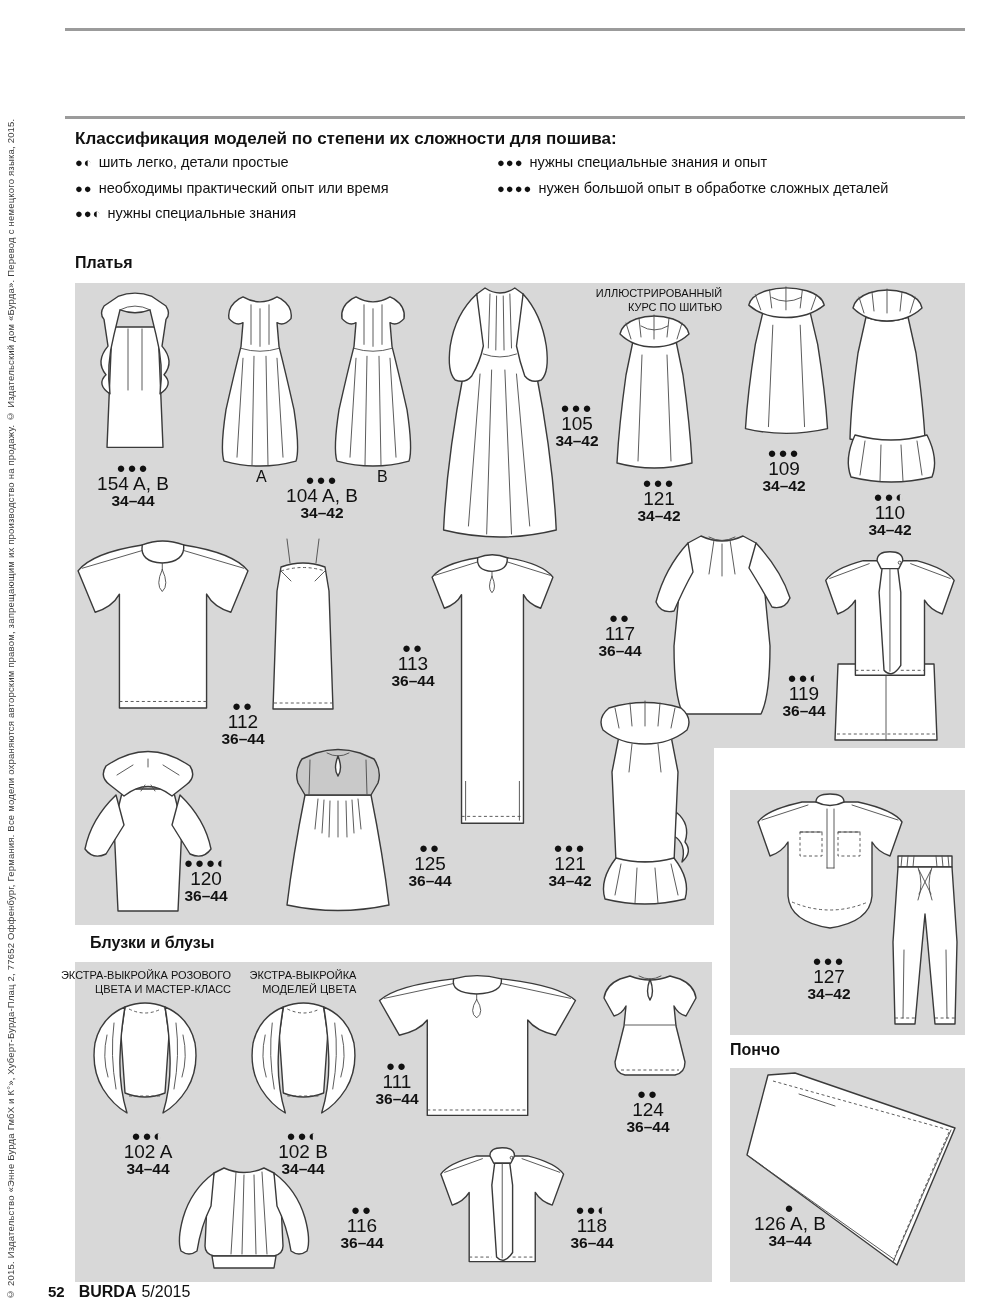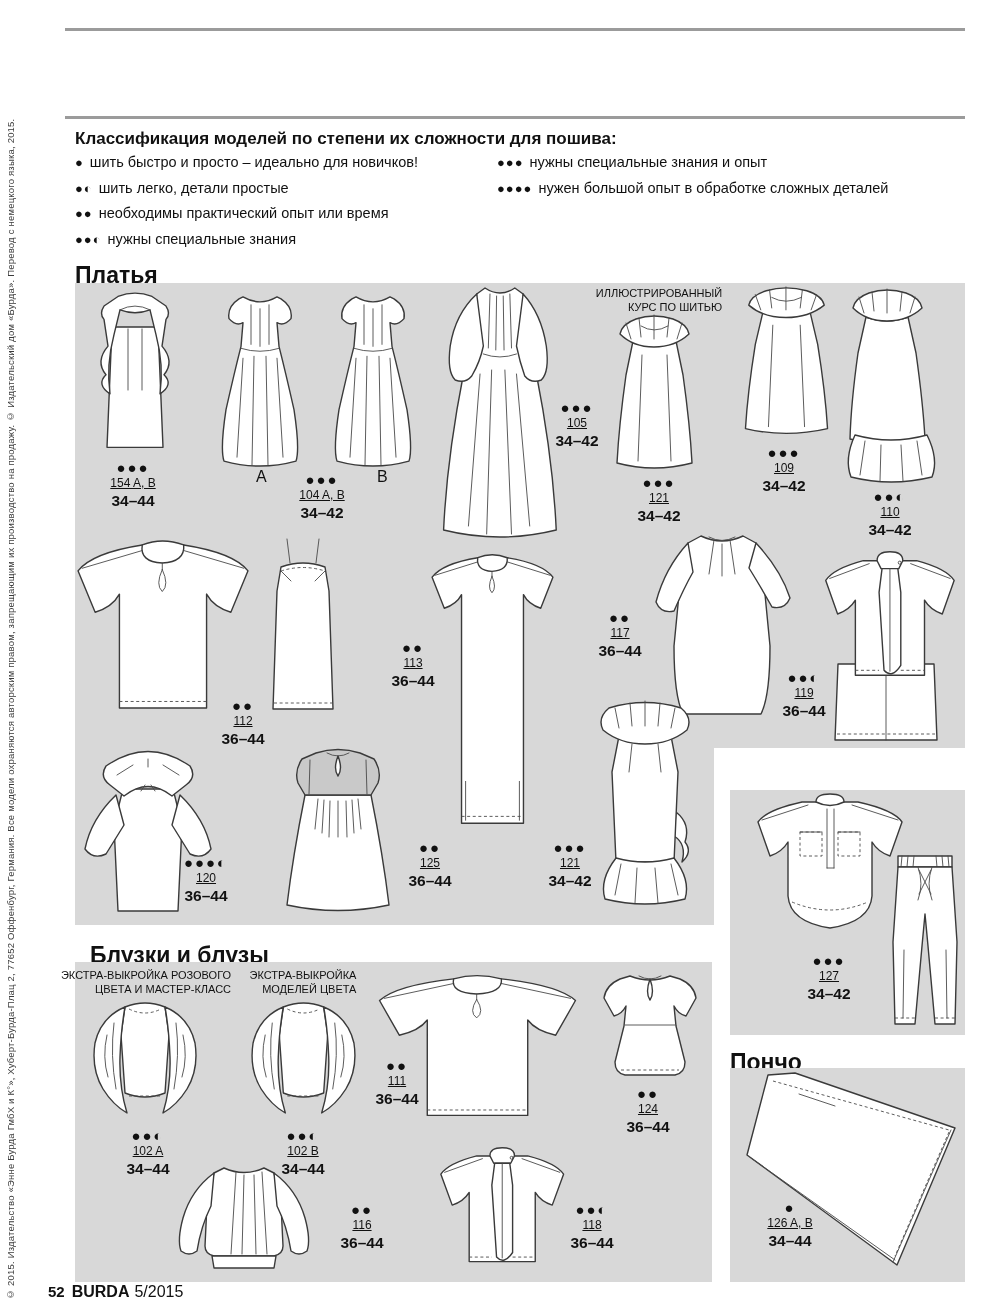--- a/index.html
+++ b/index.html
@@ -7,30 +7,30 @@
   body { font-family:"Liberation Sans", sans-serif; color:#111; position:relative; }
   .page { position:absolute; inset:0; overflow:hidden; background:#fff; }
   .abs { position:absolute; }
   .panel { position:absolute; background:#d8d8d8; }
   .rule { position:absolute; left:65px; width:900px; height:3px; background:#9b9b9b; }
   .title-wrap { position:absolute; left:65px; top:26px; width:900px; text-align:center; }
   .title-in { display:inline-block; font-size:94px; line-height:88px; font-weight:bold; color:#8a8a8a; letter-spacing:-2px; transform:scaleX(.78); transform-origin:50% 50%; white-space:nowrap; }
   .legend-h { position:absolute; left:75px; top:129px; font-size:17px; font-weight:bold; }
   .leg-col { position:absolute; top:150px; font-size:14.5px; line-height:24.7px; }
   .leg-col .dt { font-size:13px; letter-spacing:1px; margin-right:6px; }
-  .sec-h { position:absolute; font-size:23px; font-weight:bold; line-height:26px;margin-top:12px; }
+  .sec-h { position:absolute; font-size:16px; font-weight:bold; line-height:26px; }
   .label { position:absolute; text-align:center; transform:translateX(-50%); white-space:nowrap; }
   .label .dt  { font-size:15px; line-height:15px; letter-spacing:2px; }
-  .label .num { font-size:12px; line-height:17px;text-decoration:underline; }
+  .label .num { font-size:19px; line-height:17px; }
   .label .sz  { font-size:15.5px; line-height:17px; font-weight:bold; }
   .note { position:absolute; text-align:right; transform:translateX(-50%); font-size:11px; line-height:14px; white-space:nowrap; }
   .variant { position:absolute; font-size:16px; }
   .vtext { position:absolute; left:5px; top:55px; height:1245px; writing-mode:vertical-rl; transform:rotate(180deg); font-size:9.5px; letter-spacing:.2px; color:#3a3a3a; white-space:nowrap; }
   .footer { position:absolute; left:48px; top:1283px; white-space:nowrap; }
-  .f-num { font-weight:bold; font-size:15px; margin-right:7px; }
+  .f-num { font-weight:bold; font-size:15px; margin-right:14px; }
   .f-mag { font-weight:bold; font-size:16px; margin-right:5px; }
   .f-issue { font-size:16px; }
   svg.fig { position:absolute; overflow:visible; }
   .o  { fill:#fff; stroke:#3a3a3a; stroke-width:1.4; stroke-linejoin:round; stroke-linecap:round; }
   .gy { fill:#c9c9c9; stroke:#3a3a3a; stroke-width:1.4; stroke-linejoin:round; }
   .d  { fill:none; stroke:#4a4a4a; stroke-width:.9; stroke-linecap:round; }
   .ds { fill:none; stroke:#4a4a4a; stroke-width:.9; stroke-dasharray:3 2.6; }
   svg path, svg circle, svg rect { vector-effect:non-scaling-stroke; }
 </style>
 </head>
@@ -191,21 +191,20 @@
     </defs>
   </svg>
 
   <div class="vtext">© 2015. Издательство «Энне Бурда ГмбХ и К°», Хуберт-Бурда-Плац 2, 77652 Оффенбург, Германия. Все модели охраняются авторским правом, запрещающим их производство на продажу. © Издательский дом «Бурда». Перевод с немецкого языка, 2015.</div>
 
   <div class="rule" style="top:28px"></div>
   <div class="rule" style="top:116px"></div>
 
   <div class="legend-h">Классификация моделей по степени их сложности для пошива:</div>
   <div class="leg-col" style="left:75px">
-    <div><span class="dt">●</span><span>шить быстро и просто – идеально для новичков!</span></div>
     <div><span class="dt">●◐</span><span>шить легко, детали простые</span></div>
     <div><span class="dt">●●</span><span>необходимы практический опыт или время</span></div>
     <div><span class="dt">●●◐</span><span>нужны специальные знания</span></div>
   </div>
   <div class="leg-col" style="left:497px">
     <div><span class="dt">●●●</span><span>нужны специальные знания и опыт</span></div>
     <div><span class="dt">●●●●</span><span>нужен большой опыт в обработке сложных деталей</span></div>
   </div>
 
   <div class="sec-h" style="left:75px;top:250px">Платья</div>

